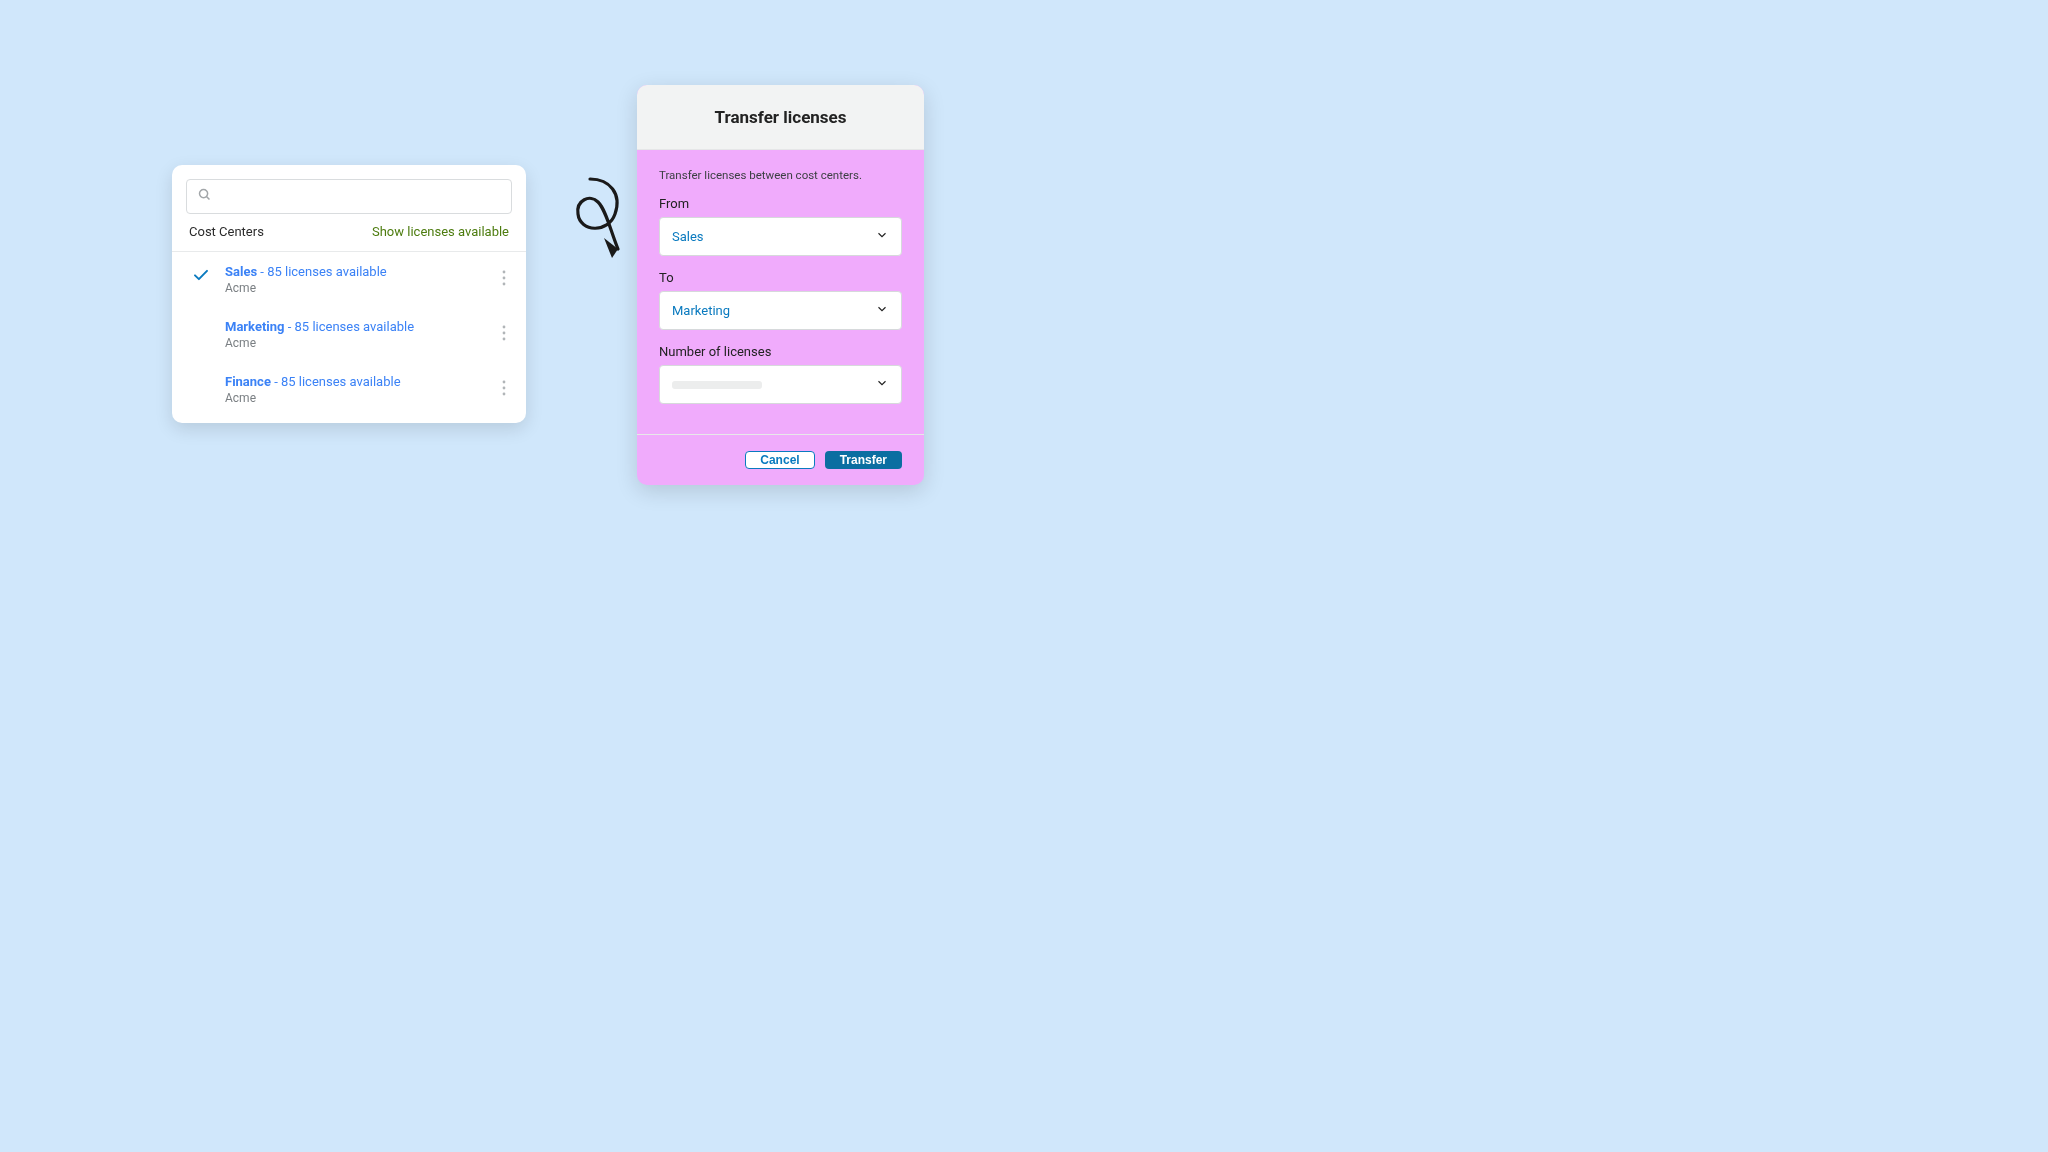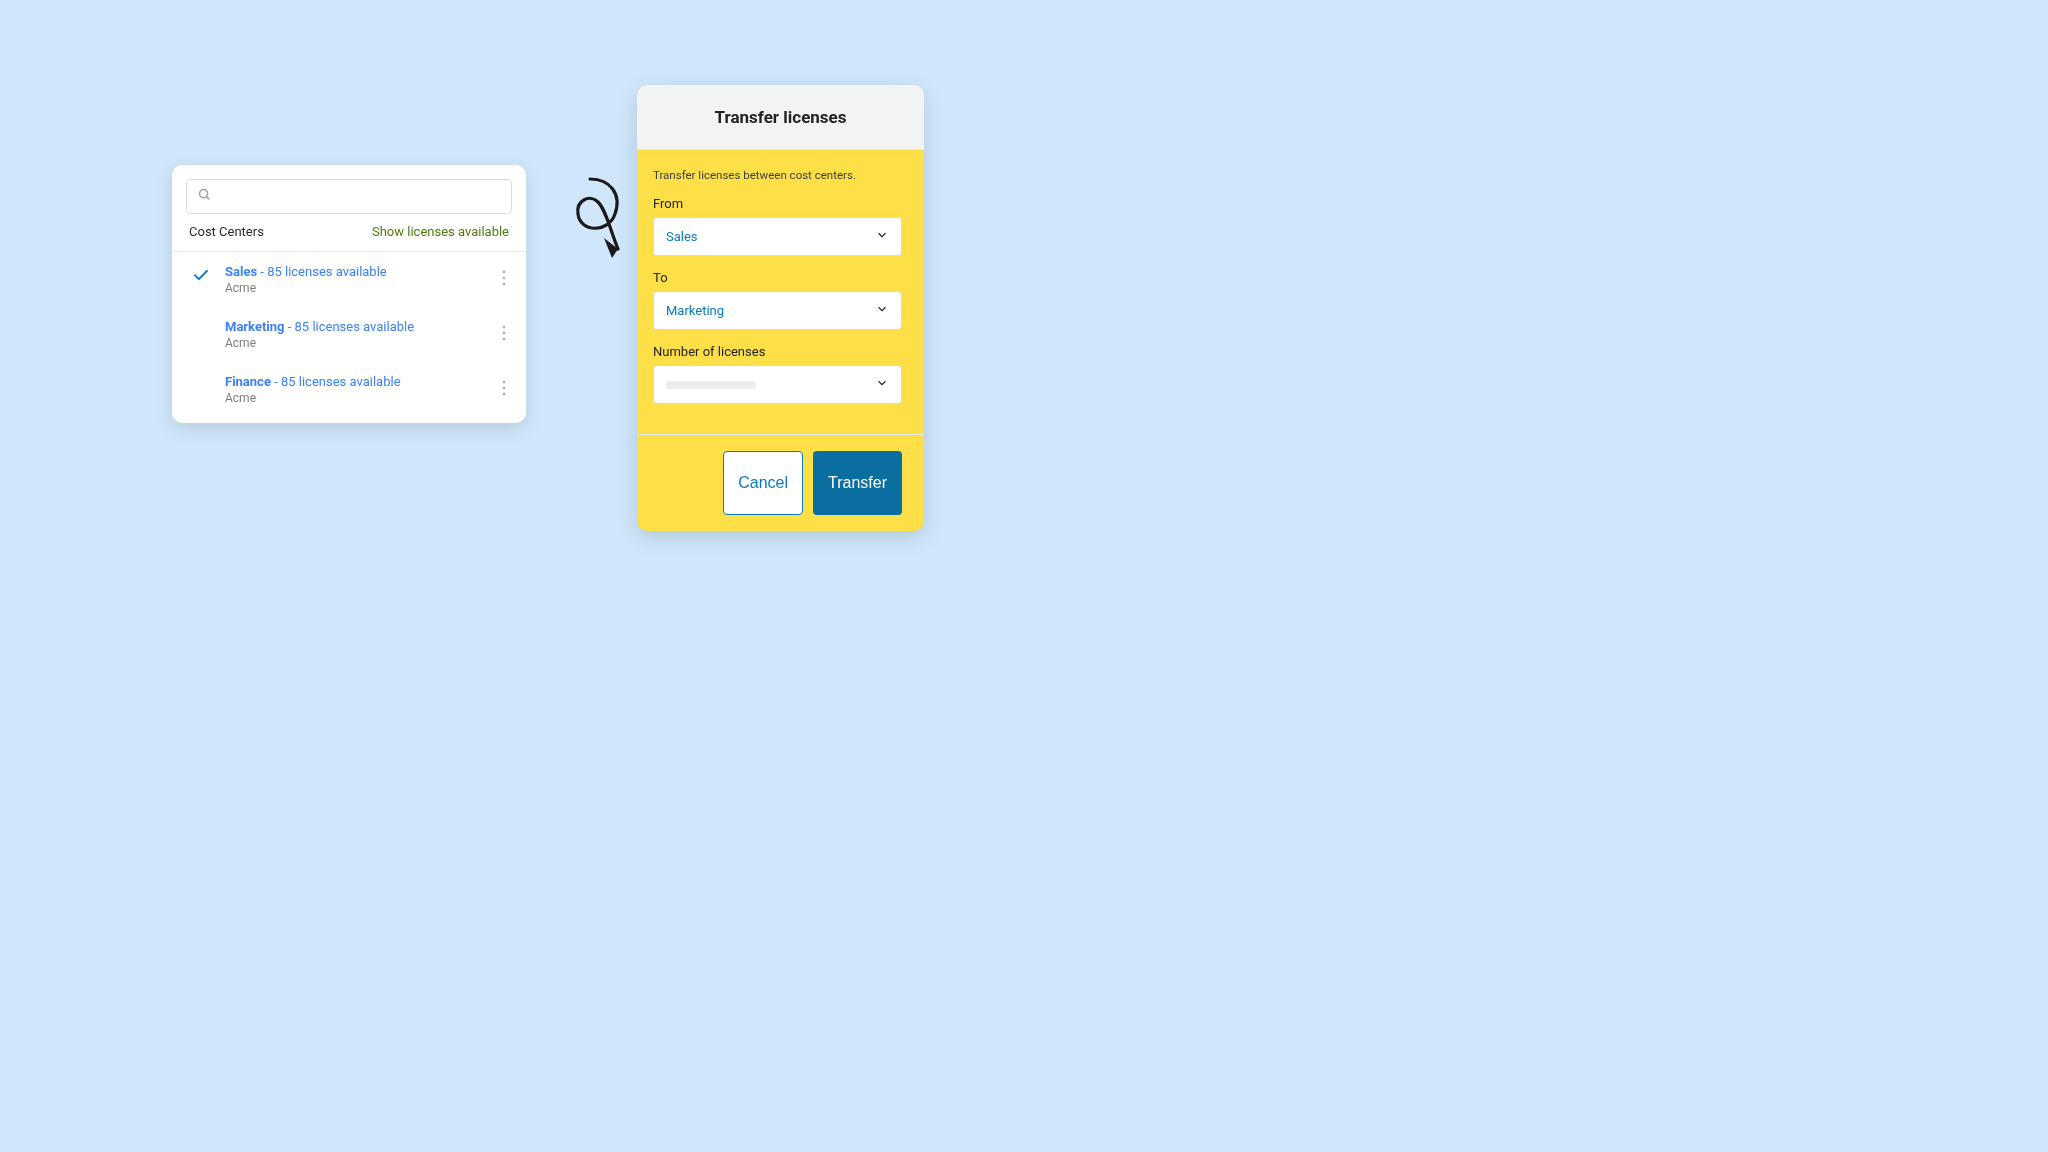--- a/index.html
+++ b/index.html
@@ -87,33 +87,33 @@
       width: 110px;
       height: 130px;
     }
 
     
     .transfer-card {
       position: absolute;
       left: 637px;
       top: 85px;
       width: 287px;
-      background: #fde047;
+      background: #f0abfc;
       border-radius: 10px;
       box-shadow: 0 6px 22px rgba(0,0,0,0.14);
       overflow: hidden;
     }
     .t-header {
       background: #f2f3f3;
       padding: 22px 10px;
       text-align: center;
       border-bottom: 1px solid #e5e6e7;
     }
     .t-header h2 { font-size: 17px; font-weight: 700; color: #222; }
-    .t-body { padding: 18px 22px 24px 16px; }
+    .t-body { padding: 18px 22px 24px 22px; }
     .t-desc { font-size: 11.5px; color: #3b3f42; margin-bottom: 12px; }
     .field-label { font-size: 13px; color: #222; margin-bottom: 6px; margin-top: 14px; }
     .select-box {
       width: 100%;
       border: 1px solid #d6d9db;
       border-radius: 4px;
       padding: 9px 12px;
       display: flex;
       justify-content: space-between;
       align-items: center;
@@ -130,25 +130,26 @@
       border-radius: 3px;
     }
     .t-footer {
       border-top: 1px solid #e7e8e9;
       padding: 16px 22px;
       display: flex;
       justify-content: flex-end;
       gap: 10px;
     }
     .btn {
-      font-size: 16px;
-      padding: 22px 14px;
+      font-size: 12px;
+      padding: 1px 14px;
       border-radius: 4px;
       cursor: pointer;
       border: 1px solid transparent;
+      font-weight: bold;
     }
     .btn-secondary {
       background: #fff;
       border: 1px solid #0a7abf;
       color: #0a7abf;
     }
     .btn-primary {
       background: #0b6ea1;
       color: #fff;
     }

